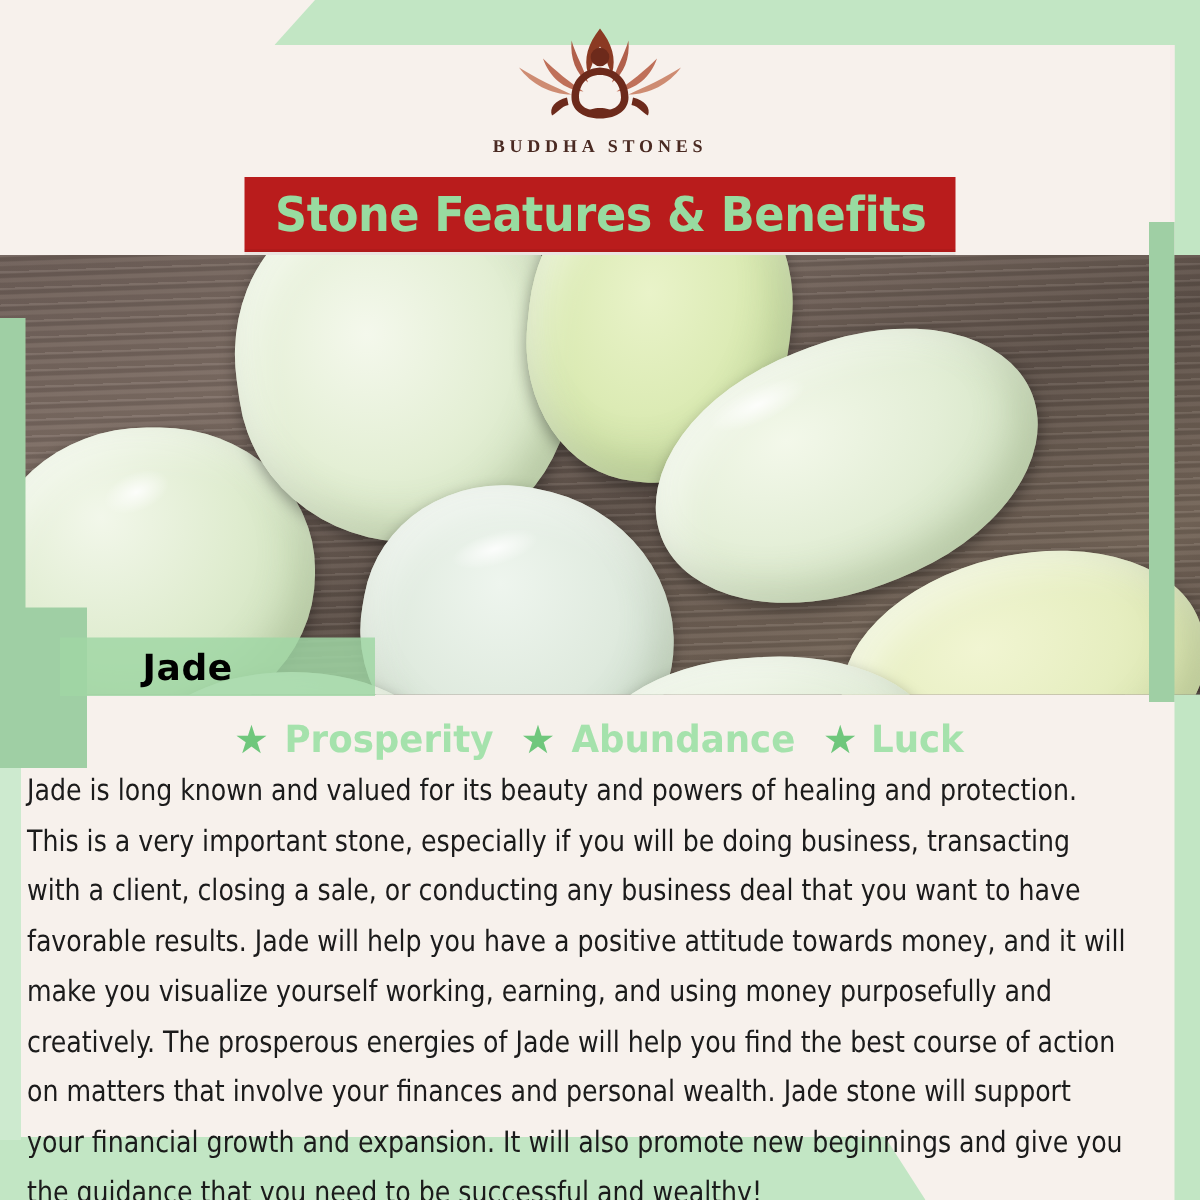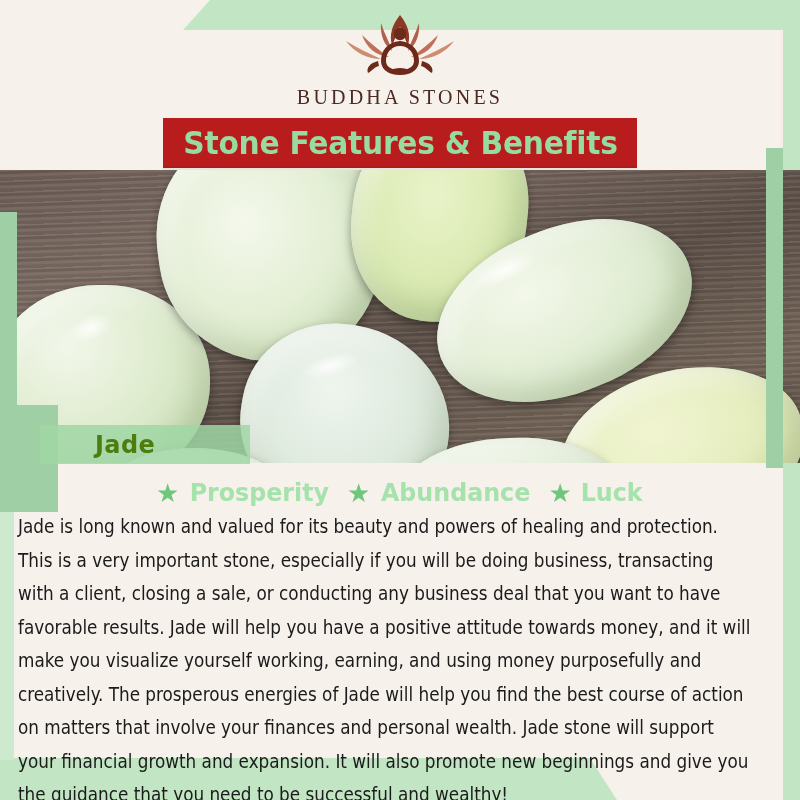--- a/index.html
+++ b/index.html
@@ -51,22 +51,23 @@
 
   
   .logo-area{
     position:absolute; top:0; left:0; width:800px; height:118px;
     display:flex; flex-direction:column; align-items:center;
     justify-content:center; z-index:4; background:transparent;
   }
   .logo-mark{ width:132px; height:74px; }
   .logo-word{
     font-family:"Liberation Serif", serif;
-    font-size:20px; letter-spacing:3.2px; color:#4a2a22;
+    font-size:12px; letter-spacing:3.2px; color:#4a2a22;
     margin-top:3px;
+    font-weight:bold;
   }
 
   
   .title-banner{
     position:absolute; top:118px; left:163px; width:474px; height:50px;
     background:#b91c1c; z-index:5;
     display:flex; align-items:center; justify-content:center;
   }
   .title-text{
     font-family:"DejaVu Sans", sans-serif;
@@ -104,21 +105,21 @@
   }
 
   
   .jade-bar{
     position:absolute; top:425px; left:40px; width:210px; height:39px;
     background:rgba(160,215,165,.84); z-index:7;
     display:flex; align-items:center;
   }
   .jade-text{
     font-family:"DejaVu Sans", sans-serif;
-    color:#4d7c0f; font-size:24px; font-weight:bold;
+    color:#000000; font-size:24px; font-weight:bold;
     padding-left:55px; letter-spacing:.4px;text-align:right;
   }
 
   
   .benefits{
     position:absolute; top:478px; left:0; width:800px;
     display:flex; justify-content:center; align-items:center;
     gap:14px; z-index:5;
   }
   .benefit{

